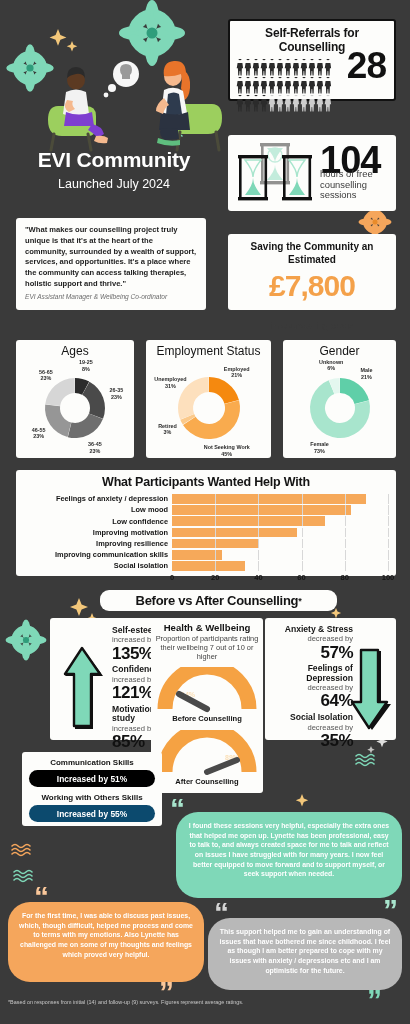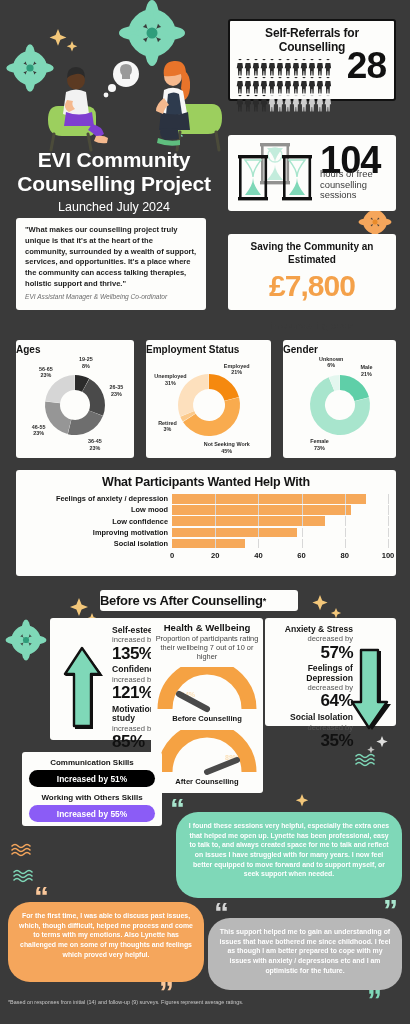--- a/index.html
+++ b/index.html
@@ -39,47 +39,47 @@
   #hours-sub { position: absolute; left: 92px; top: 34px; width: 70px; font-size: 9.4px; color: #3b3b3b; line-height: 1.12; }
 
   
   #savings-card { left: 228px; top: 234px; width: 168px; height: 76px; padding: 7px 6px; text-align: center; }
   #savings-card .hd { font-size: 10px; font-weight: bold; color: #141414; line-height: 1.25; }
   #savings-card .amt { font-size: 30px; font-weight: bold; color: #f4a14a; letter-spacing: -1px; margin-top: 3px; }
   #savings-card .sub { font-size: 9.4px; color: #3b3b3b; margin-top: 17px; }
 
   
   .donut-card { top: 340px; height: 118px; padding-top: 4px; }
-  .donut-card .hd { text-align: left; font-size: 10px; font-weight: bold; color: #141414; }
+  .donut-card .hd { text-align: center; font-size: 12px; font-weight: normal; color: #141414; }
   #ages-card { left: 16px; width: 118px; }
   #emp-card { left: 146px; width: 125px; }
   #gender-card { left: 283px; width: 113px; }
   .donut-wrap { position: relative; width: 100%; height: 96px; }
   .donut-wrap svg { position: absolute; left: 50%; transform: translateX(-50%); top: 14px; }
   .dlabel { position: absolute; font-size: 5.4px; font-weight: bold; color: #2a2a2a; text-align: center; line-height: 1.2; white-space: nowrap; }
 
   
   #barchart-card { left: 16px; top: 470px; width: 380px; height: 106px; padding: 5px 8px 4px 8px; }
   #barchart-card .hd { text-align: center; font-size: 12.5px; font-weight: bold; color: #141414; letter-spacing: -0.2px; }
   #bars { position: relative; margin-top: 5px; }
   .bar-row { display: flex; align-items: center; height: 9.6px; margin-bottom: 1.6px; }
   .bar-label { width: 148px; text-align: right; font-size: 7.4px; font-weight: bold; color: #151515; padding-right: 4px; white-space: nowrap; }
   .bar-track { position: relative; flex: 1; height: 9.6px; }
   .bar-fill { height: 100%; background: #f6a95a; }
   #bar-axis { position: relative; height: 12px; margin-left: 148px; }
   .tick { position: absolute; top: 1px; font-size: 7.6px; font-weight: bold; color: #141414; transform: translateX(-50%); }
   .gridline { position: absolute; top: 0; bottom: 0; width: 1px; background: #d8d8d8; }
 
   
-  #ba-header { position: absolute; left: 100px; top: 590px; width: 198px; height: 21px; background: #fdfdfb; border-radius: 3px; display:flex; align-items:center; justify-content:flex-start; }
+  #ba-header { position: absolute; left: 100px; top: 590px; width: 237px; height: 21px; background: #fdfdfb; border-radius: 9px; display:flex; align-items:center; justify-content:center; }
   #ba-header span { font-size: 13px; font-weight: bold; color: #141414; letter-spacing: -0.3px; }
 
   #ba-left { left: 50px; top: 618px; width: 152px; height: 122px; padding: 5px; }
   #ba-mid { left: 151px; top: 618px; width: 112px; height: 175px; padding: 4px; }
-  #ba-right { left: 265px; top: 618px; width: 131px; height: 108px; padding: 5px 6px; }
+  #ba-right { left: 265px; top: 618px; width: 131px; height: 122px; padding: 5px 6px; }
 
   .ba-stat { font-size: 8.6px; font-weight: bold; color: #141414; line-height: 1.1; }
   .ba-sub { font-size: 7.6px; color: #555; line-height: 1.2; }
   .ba-num { font-size: 17px; font-weight: bold; color: #111; letter-spacing: -0.5px; line-height: 1.05; }
 
   #arrow-up { position: absolute; left: 12px; top: 28px; }
   #arrow-down { position: absolute; right: 4px; top: 26px; }
 
   #ba-mid .hd { text-align: center; font-size: 9.6px; font-weight: bold; color: #141414; }
   #ba-mid .desc { text-align: center; font-size: 7.4px; color: #444; line-height: 1.2; margin-top: 2px; }
@@ -218,21 +218,20 @@
   <path d="M124,50 q-8,6 -8,13 l7,3 q2,-7 6,-9 z" fill="#f5b98e"></path>
 
   <circle cx="86" cy="26" r="13" fill="#f7f7f7"></circle>
   <circle cx="72" cy="40" r="4" fill="#f7f7f7"></circle>
   <circle cx="66" cy="47" r="2.4" fill="#f7f7f7"></circle>
   <path d="M80,22 q0,-6 6,-6 t6,6 q0,3 -2,5 v4 h-8 v-4 q-2,-2 -2,-5 z" fill="#9a9a9a"></path>
 </svg>
 
 <div id="title-block">
   <div class="t1">EVI Community</div>
-  <div class="t1">Counselling Project</div>
   <div class="t2">Launched July 2024</div>
 </div>
 
 <div class="card" id="quote-card">
   <div class="qtext">"What makes our counselling project truly unique is that it's at the heart of the community, surrounded by a wealth of support, services, and opportunities. It's a place where the community can access talking therapies, holistic support and thrive."</div>
   <div class="qattr">EVI Assistant Manager &amp; Wellbeing Co-ordinator</div>
 </div>
 
 <div class="card" id="selfref-card">
   <div class="hd">Self-Referrals for Counselling</div>
@@ -513,20 +512,42 @@
         <div class="bar-track">
           <div class="gridline" style="left: 20%;"></div>
           <div class="gridline" style="left: 40%;"></div>
           <div class="gridline" style="left: 60%;"></div>
           <div class="gridline" style="left: 80%;"></div>
           <div class="gridline" style="left: 100%;"></div>
           <div class="bar-fill" style="width: 58%; background: rgb(246, 169, 90);"></div>
         </div>
       </div>
       <div class="bar-row">
+        <div class="bar-label">Improving resilience</div>
+        <div class="bar-track">
+          <div class="gridline" style="left: 20%;"></div>
+          <div class="gridline" style="left: 40%;"></div>
+          <div class="gridline" style="left: 60%;"></div>
+          <div class="gridline" style="left: 80%;"></div>
+          <div class="gridline" style="left: 100%;"></div>
+          <div class="bar-fill" style="width: 40%; background: rgb(246, 169, 90);"></div>
+        </div>
+      </div>
+      <div class="bar-row">
+        <div class="bar-label">Improving communication skills</div>
+        <div class="bar-track">
+          <div class="gridline" style="left: 20%;"></div>
+          <div class="gridline" style="left: 40%;"></div>
+          <div class="gridline" style="left: 60%;"></div>
+          <div class="gridline" style="left: 80%;"></div>
+          <div class="gridline" style="left: 100%;"></div>
+          <div class="bar-fill" style="width: 23%; background: rgb(246, 169, 90);"></div>
+        </div>
+      </div>
+      <div class="bar-row">
         <div class="bar-label">Social isolation</div>
         <div class="bar-track">
           <div class="gridline" style="left: 20%;"></div>
           <div class="gridline" style="left: 40%;"></div>
           <div class="gridline" style="left: 60%;"></div>
           <div class="gridline" style="left: 80%;"></div>
           <div class="gridline" style="left: 100%;"></div>
           <div class="bar-fill" style="width: 34%; background: rgb(246, 169, 90);"></div>
         </div>
       </div>
@@ -598,21 +619,21 @@
     <div class="ba-num">35%</div>
   </div>
 </div>
 
 <div class="card" id="skills-card">
   <div class="sk-title">Communication Skills</div>
   <div class="pill" style="background:#000000">
     <span>Increased by 51%</span>
   </div>
   <div class="sk-title" style="margin-top:6px">Working with Others Skills</div>
-  <div class="pill" style="background:#8b5cf6">
+  <div class="pill" style="background:#0c4a6e">
     <span>Increased by 55%</span>
   </div>
 </div>
 
 <div class="bubble" id="bubble-green">
   <span class="qmark" style="left:-6px;top:-14px;color:#a8e5cd">“</span>
   <span class="qmark" style="right:4px;bottom:-22px;color:#a8e5cd">”</span>
   <p>I found these sessions very helpful, especially the extra ones that helped me open up. Lynette has been professional, easy to talk to, and always created space for me to talk and reflect on issues I have struggled with for many years. I now feel better equipped to move forward and to support myself, or seek support when needed.</p>
 </div>
 <div class="bubble" id="bubble-orange">

